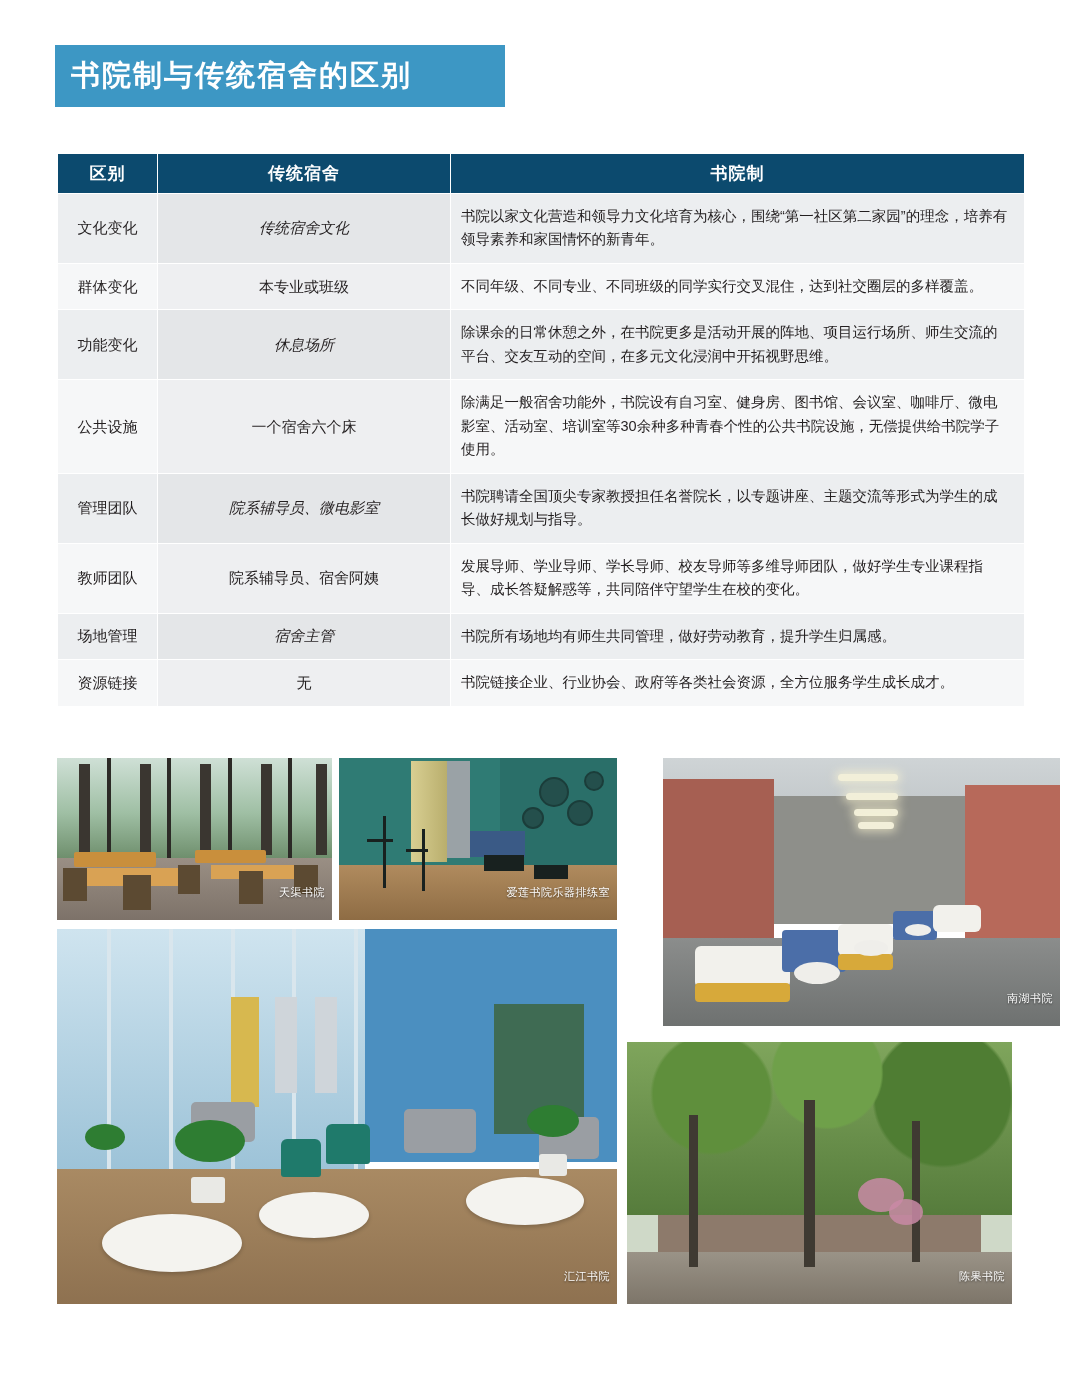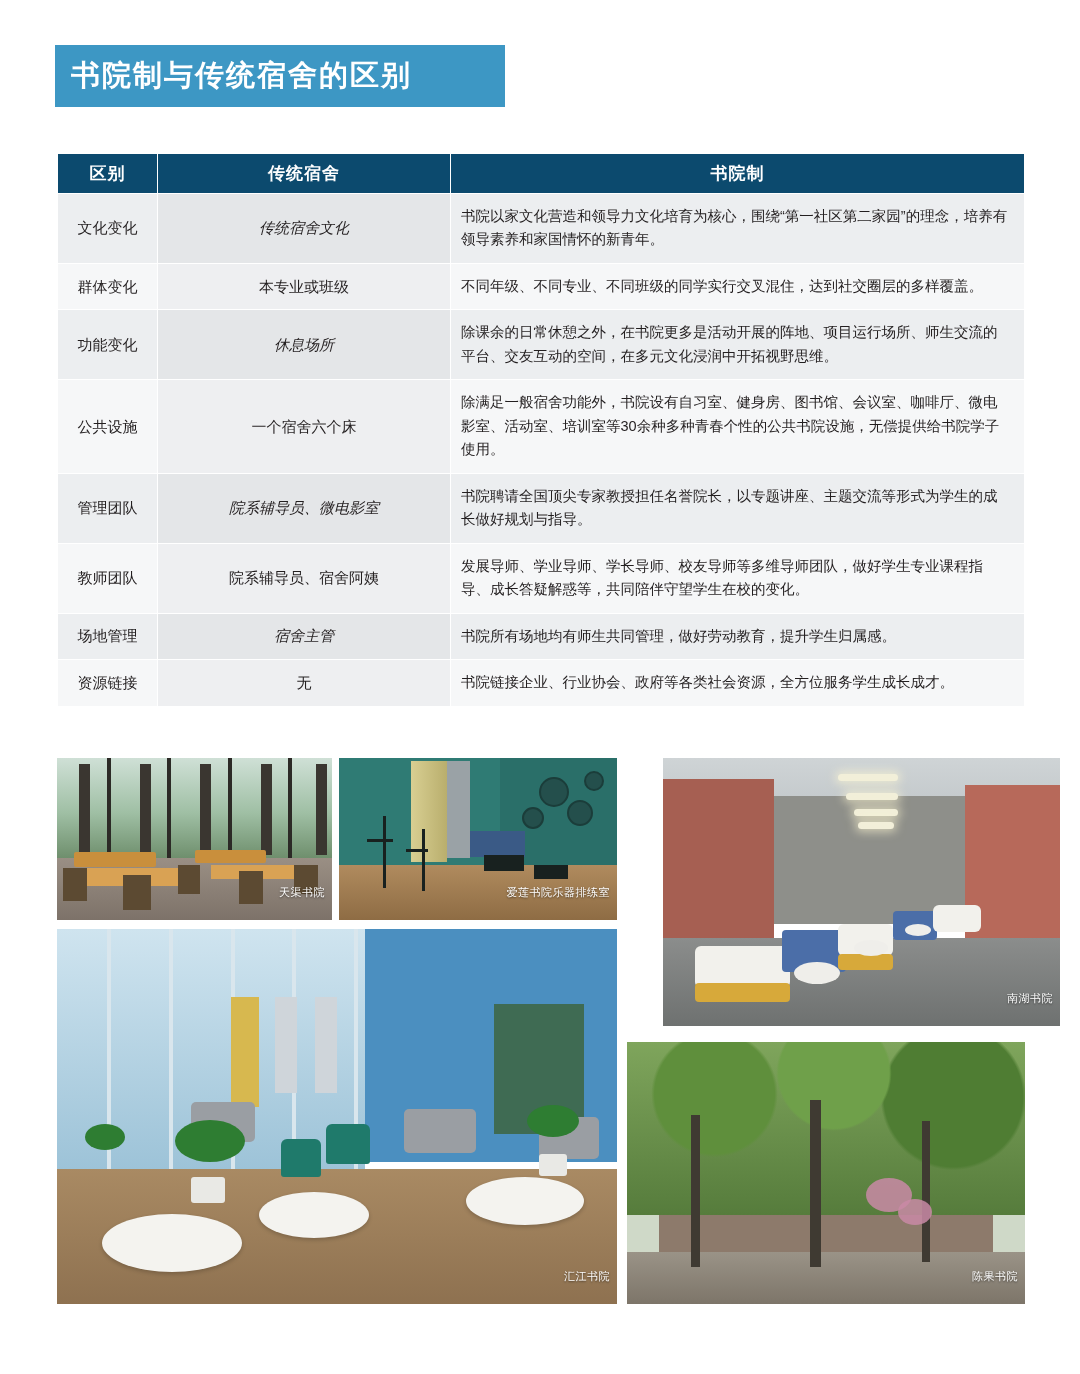--- a/index.html
+++ b/index.html
@@ -147,21 +147,21 @@
   #ph4 .frame { position:absolute; top:0; width:4px; height:64%; background:#d9e6ed; }
   #ph4 .floor { position:absolute; left:0; bottom:0; width:100%; height:36%; background:linear-gradient(180deg,#a98a63,#8e7150); }
   #ph4 .panel { position:absolute; background:#d7b84f; }
   #ph4 .sofa  { position:absolute; background:#9a9ea3; border-radius:5px; }
   #ph4 .chairG{ position:absolute; background:#1f7a6b; border-radius:6px 6px 3px 3px; }
   #ph4 .tblw  { position:absolute; background:#f4f3ef; border-radius:50%; box-shadow:0 2px 4px rgba(0,0,0,.2); }
   #ph4 .plant { position:absolute; background:#2e7d32; border-radius:50%; }
   #ph4 .pot   { position:absolute; background:#e9e9e5; border-radius:3px; }
 
   
-  #ph5 { left: 627px; top: 1042px; width: 385px; height: 262px; padding-left: 13px; }
+  #ph5 { left: 627px; top: 1042px; width: 385px; height: 262px; }
   #ph5 .sky   { position:absolute; inset:0; background:#cfd9c8; }
   #ph5 .trees { position:absolute; left:0; top:0; width:100%; height:66%; background:radial-gradient(circle at 22% 30%, #5f8f3c 0 18%, transparent 19%), radial-gradient(circle at 52% 18%, #6fa04a 0 22%, transparent 23%), radial-gradient(circle at 82% 32%, #4f7d33 0 20%, transparent 21%), linear-gradient(180deg,#7fa55c,#567c3c); }
   #ph5 .bldg  { position:absolute; left:8%; bottom:18%; width:84%; height:30%; background:#8d7a6b; }
   #ph5 .roof  { position:absolute; left:6%; bottom:46%; width:88%; height:7%; background:#4a443f; }
   #ph5 .ground{ position:absolute; left:0; bottom:0; width:100%; height:20%; background:linear-gradient(180deg,#9a9387,#7d7569); }
   #ph5 .trunk { position:absolute; background:#3f3a32; }
   #ph5 .pink  { position:absolute; border-radius:50%; background:#c98aa6; opacity:.85; }
 </style>
 </head>
 <body>

